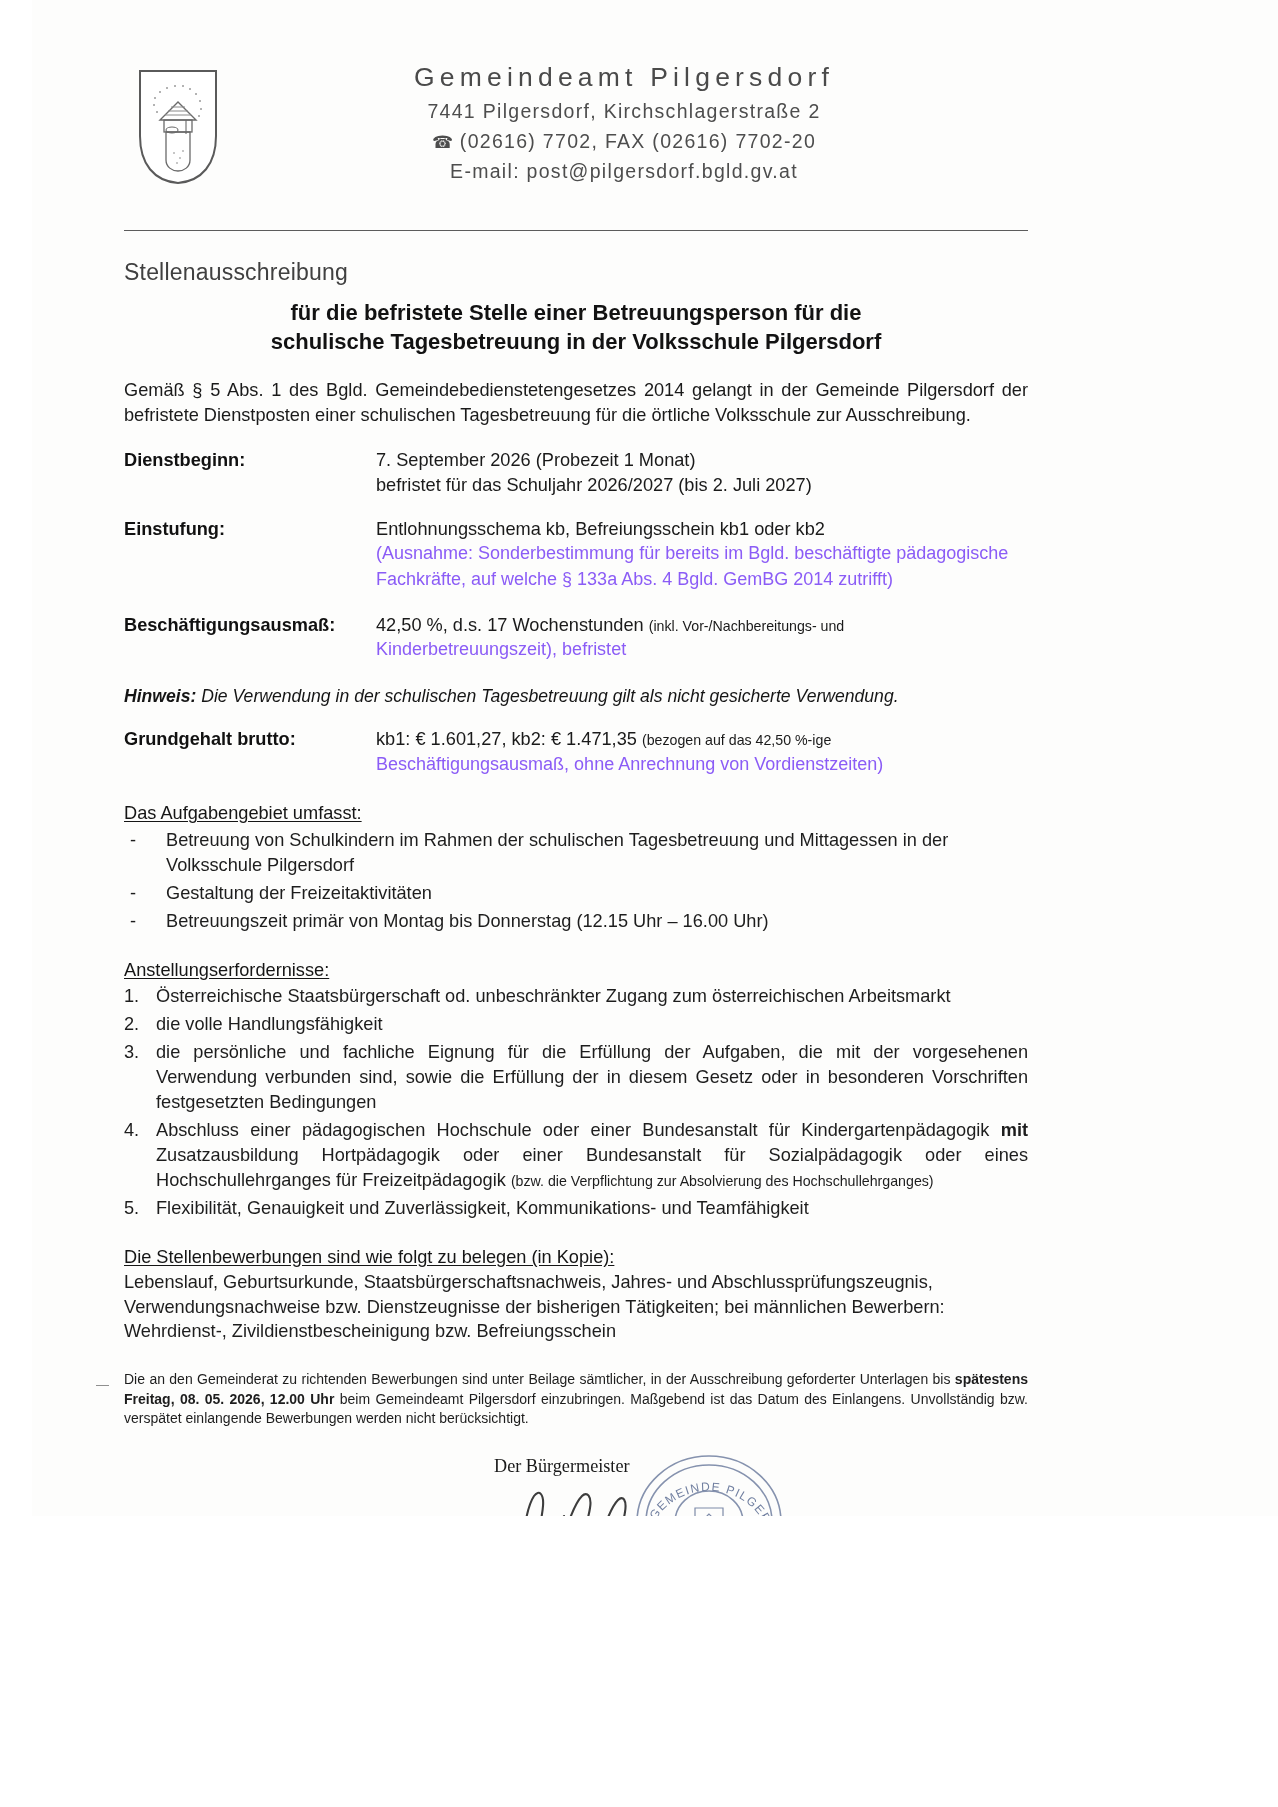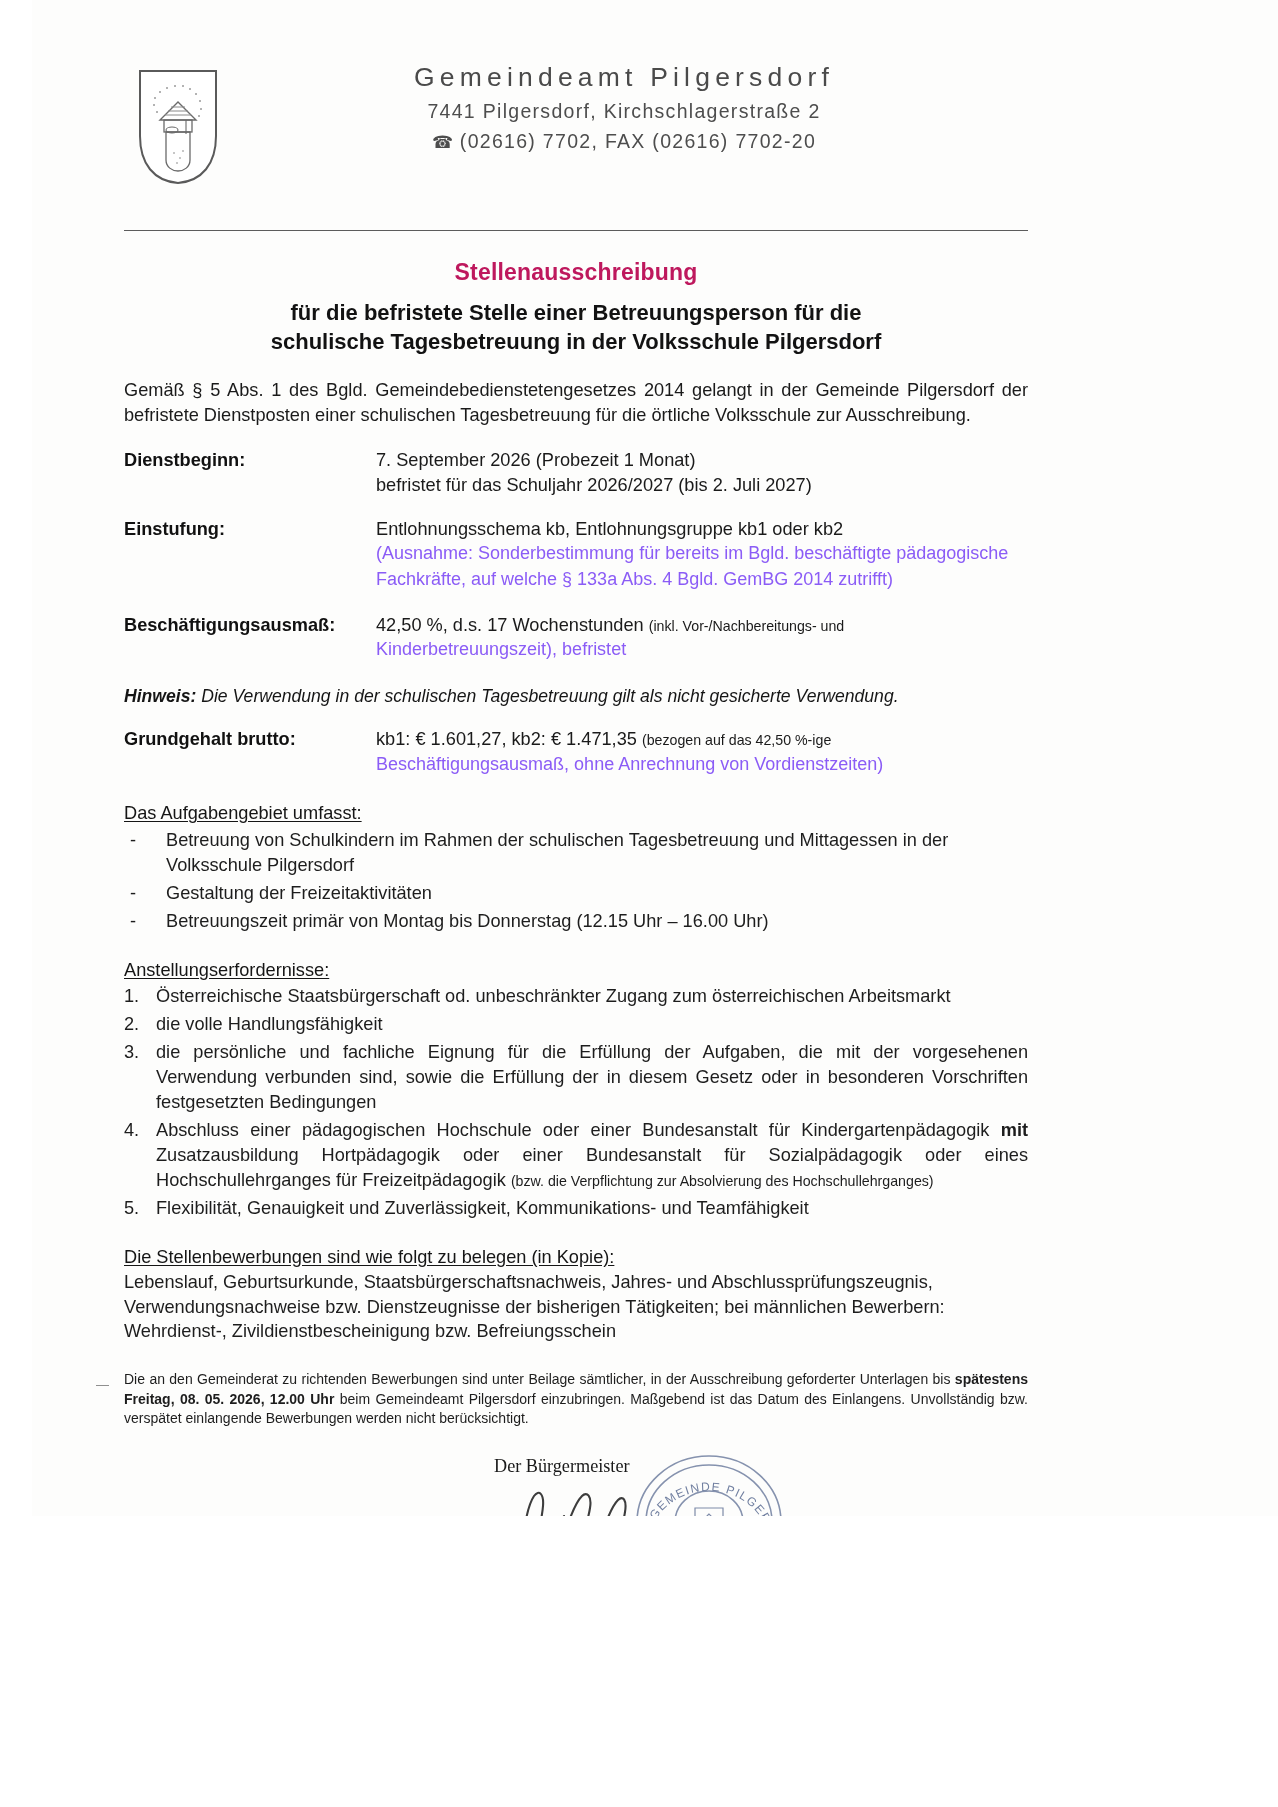--- a/index.html
+++ b/index.html
@@ -62,24 +62,24 @@
   }
   .rule {
     border: none;
     border-top: 1.6px solid #5c5c5c;
     margin: 18px 0 0 0;
     width: 100%;
   }
 
   
   .doc-title {
-    text-align: center;
+    text-align: left;
     font-size: 23px;
-    font-weight: bold;
-    color: #be185d;
+    font-weight: normal;
+    color: #404040;
     margin-top: 28px;
     letter-spacing: 0.2px;
   }
   .doc-subtitle {
     text-align: center;
     font-size: 22px;
     font-weight: bold;
     color: #121212;
     line-height: 1.32;
     margin-top: 12px;
@@ -287,20 +287,21 @@
         </g>
       </svg>
 
       <div class="org-block">
         <div class="org-title">Gemeindeamt Pilgersdorf</div>
         <div class="org-line">7441 Pilgersdorf, Kirchschlagerstraße 2</div>
         <div class="org-line">
           <span class="tel-glyph">☎</span>
           <span>(02616) 7702, FAX (02616) 7702-20</span>
         </div>
+        <div class="org-line">E-mail: post@pilgersdorf.bgld.gv.at</div>
       </div>
     </div>
 
     <hr class="rule">
 
     <div class="doc-title">Stellenausschreibung</div>
     <div class="doc-subtitle">
       <div>für die befristete Stelle einer Betreuungsperson für die</div>
       <div>schulische Tagesbetreuung in der Volksschule Pilgersdorf</div>
     </div>
@@ -311,21 +312,21 @@
       <div class="flabel">Dienstbeginn:</div>
       <div class="fvalue">
         <span class="vline">7. September 2026 (Probezeit 1 Monat)</span>
         <span class="vline">befristet für das Schuljahr 2026/2027 (bis 2. Juli 2027)</span>
       </div>
     </div>
 
     <div class="fieldrow">
       <div class="flabel">Einstufung:</div>
       <div class="fvalue">
-        <span class="vline">Entlohnungsschema kb, Entlohnungsgruppe kb1 oder kb2</span>
+        <span class="vline">Entlohnungsschema kb, Befreiungsschein kb1 oder kb2</span>
         <span class="vline fine">(Ausnahme: Sonderbestimmung für bereits im Bgld. beschäftigte pädagogische</span>
         <span class="vline fine">Fachkräfte, auf welche § 133a Abs. 4 Bgld. GemBG 2014 zutrifft)</span>
       </div>
     </div>
 
     <div class="fieldrow">
       <div class="flabel">Beschäftigungsausmaß:</div>
       <div class="fvalue">
         <span class="vline">
           <span>42,50 %, d.s. 17 Wochenstunden</span>

